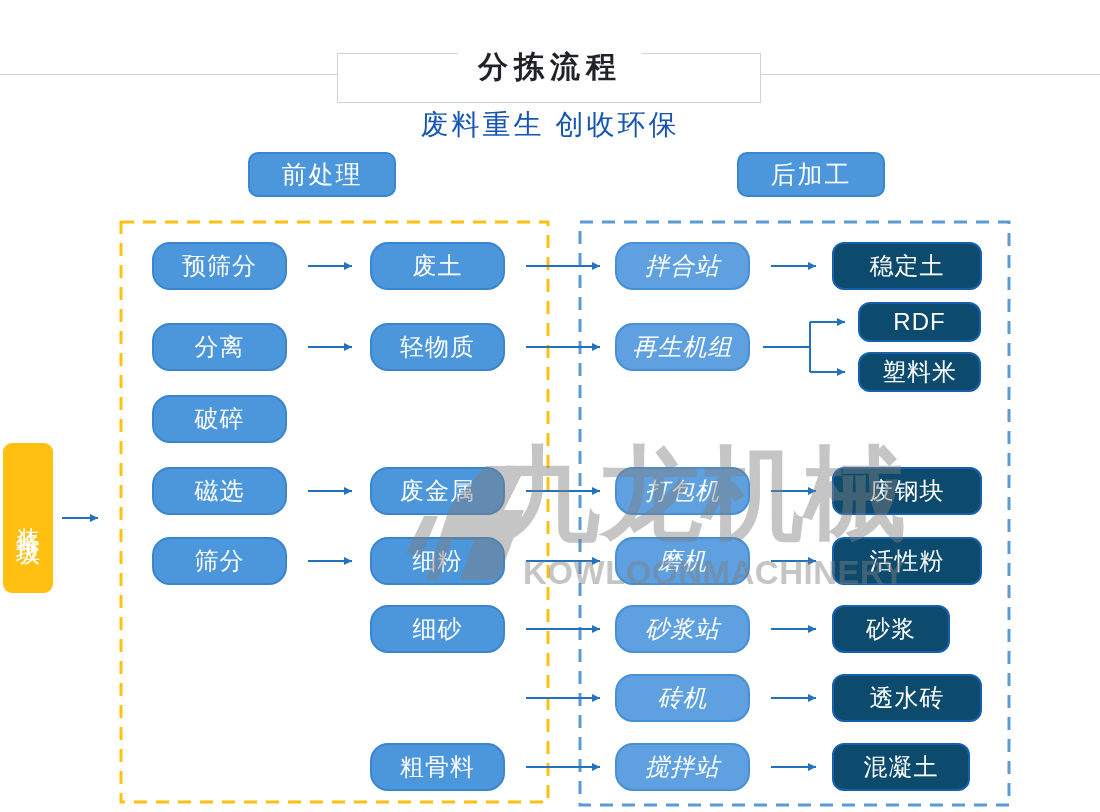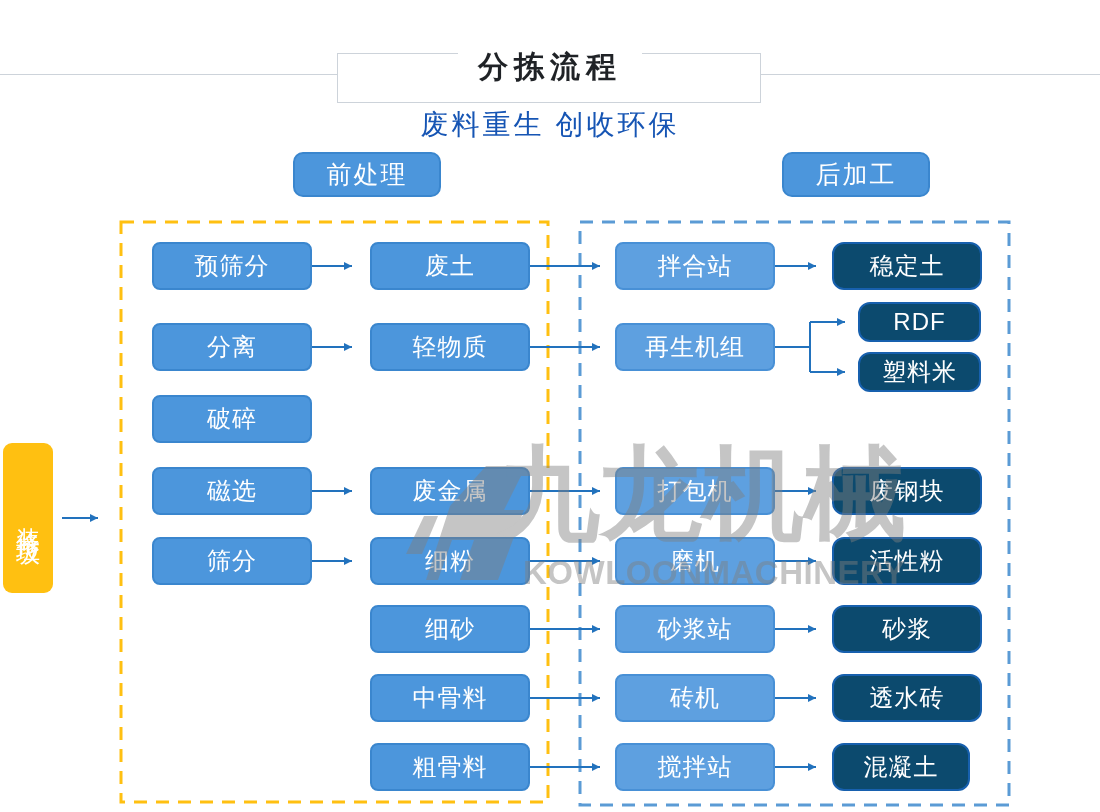--- a/index.html
+++ b/index.html
@@ -20,40 +20,40 @@
   .page-subtitle{position:absolute;left:0;top:87px;width:1100px;text-align:center;line-height:1;}
   .page-subtitle span{
     display:inline-block;background:#fff;padding:0 16px;
     font-size:28px;color:#1655b4;letter-spacing:3px;margin-top:24px;
   }
   
   .section-btn{
     position:absolute;width:148px;height:45px;border-radius:10px;
     background:#4c96dc;border:2px solid #3a86ce;box-sizing:border-box;
     display:flex;align-items:center;justify-content:center;
-    color:#fff;font-size:25px;letter-spacing:2px;margin-left:45px;
+    color:#fff;font-size:25px;letter-spacing:2px;
   }
   .btn-pre{left:248px;top:152px;}
   .btn-post{left:737px;top:152px;}
   
   .source-box{
     position:absolute;left:3px;top:443px;width:50px;height:150px;border-radius:9px;
     background:#ffc011;display:flex;align-items:center;justify-content:center;
   }
   .source-box span{
     writing-mode:vertical-rl;color:#fff;font-size:24px;letter-spacing:5px;line-height:1;
   }
   
   .node{
-    position:absolute;width:160px;height:48px;border-radius:8px;box-sizing:border-box;
+    position:absolute;width:135px;height:48px;border-radius:18px;box-sizing:border-box;
     background:#4c96dc;border:2px solid #3a86ce;
     display:flex;align-items:center;justify-content:center;
     color:#fff;font-size:24px;letter-spacing:1px;
   }
-  .node.c3{background:#5ea0e0;border-color:#4890d6;}
+  .node.c3{background:#5ea0e0;border-color:#4890d6;font-style:italic;}
   .node.dark{background:#0c4a6e;border-color:#1760ae;border-radius:12px;}
   
   .gfx{position:absolute;left:0;top:0;pointer-events:none;}
   
   .watermark{position:absolute;left:0;top:0;width:908px;height:812px;opacity:.45;pointer-events:none;}
   .wm-cn{position:absolute;left:498px;top:443px;font-size:102px;font-weight:bold;color:#7f7f7f;line-height:1;letter-spacing:0;}
   .wm-en{position:absolute;left:523px;top:556px;font-size:33px;font-weight:bold;color:#7f7f7f;line-height:1;letter-spacing:.5px;}
 </style>
 </head>
 <body>
@@ -112,37 +112,36 @@
   <div class="node" style="left:152px;top:323px">分离</div>
   <div class="node" style="left:152px;top:395px">破碎</div>
   <div class="node" style="left:152px;top:467px">磁选</div>
   <div class="node" style="left:152px;top:537px">筛分</div>
 
   <div class="node" style="left:370px;top:242px">废土</div>
   <div class="node" style="left:370px;top:323px">轻物质</div>
   <div class="node" style="left:370px;top:467px">废金属</div>
   <div class="node" style="left:370px;top:537px">细粉</div>
   <div class="node" style="left:370px;top:605px">细砂</div>
-  <div class="node" style="left:370px;top:674px">中骨料</div>
   <div class="node" style="left:370px;top:743px">粗骨料</div>
 
   <div class="node c3" style="left:615px;top:242px">拌合站</div>
   <div class="node c3" style="left:615px;top:323px">再生机组</div>
   <div class="node c3" style="left:615px;top:467px">打包机</div>
   <div class="node c3" style="left:615px;top:537px">磨机</div>
   <div class="node c3" style="left:615px;top:605px">砂浆站</div>
   <div class="node c3" style="left:615px;top:674px">砖机</div>
   <div class="node c3" style="left:615px;top:743px">搅拌站</div>
 
   <div class="node dark" style="left:832px;top:242px;width:150px">稳定土</div>
   <div class="node dark" style="left:858px;top:302px;width:123px;height:40px">RDF</div>
   <div class="node dark" style="left:858px;top:352px;width:123px;height:40px">塑料米</div>
   <div class="node dark" style="left:832px;top:467px;width:150px">废钢块</div>
   <div class="node dark" style="left:832px;top:537px;width:150px">活性粉</div>
-  <div class="node dark" style="left:832px;top:605px;width:150px">砂浆</div>
+  <div class="node dark" style="left:832px;top:605px;width:118px">砂浆</div>
   <div class="node dark" style="left:832px;top:674px;width:150px">透水砖</div>
   <div class="node dark" style="left:832px;top:743px;width:138px">混凝土</div>
 
   <div class="watermark">
     <svg class="gfx" style="left:398px;top:458px" width="135" height="130" viewBox="0 0 135 130">
       <path d="M28,122 L52,48 L88,8 L128,8 L106,52 L126,52 L100,122 L62,122 L76,82 L54,82 L40,122 Z" fill="#7f7f7f"></path>
       <path d="M8,96 L26,58 L40,58 L24,96 Z" fill="#7f7f7f"></path>
     </svg>
     <div class="wm-cn">九龙机械</div>
     <div class="wm-en">KOWLOONMACHINERY</div>

